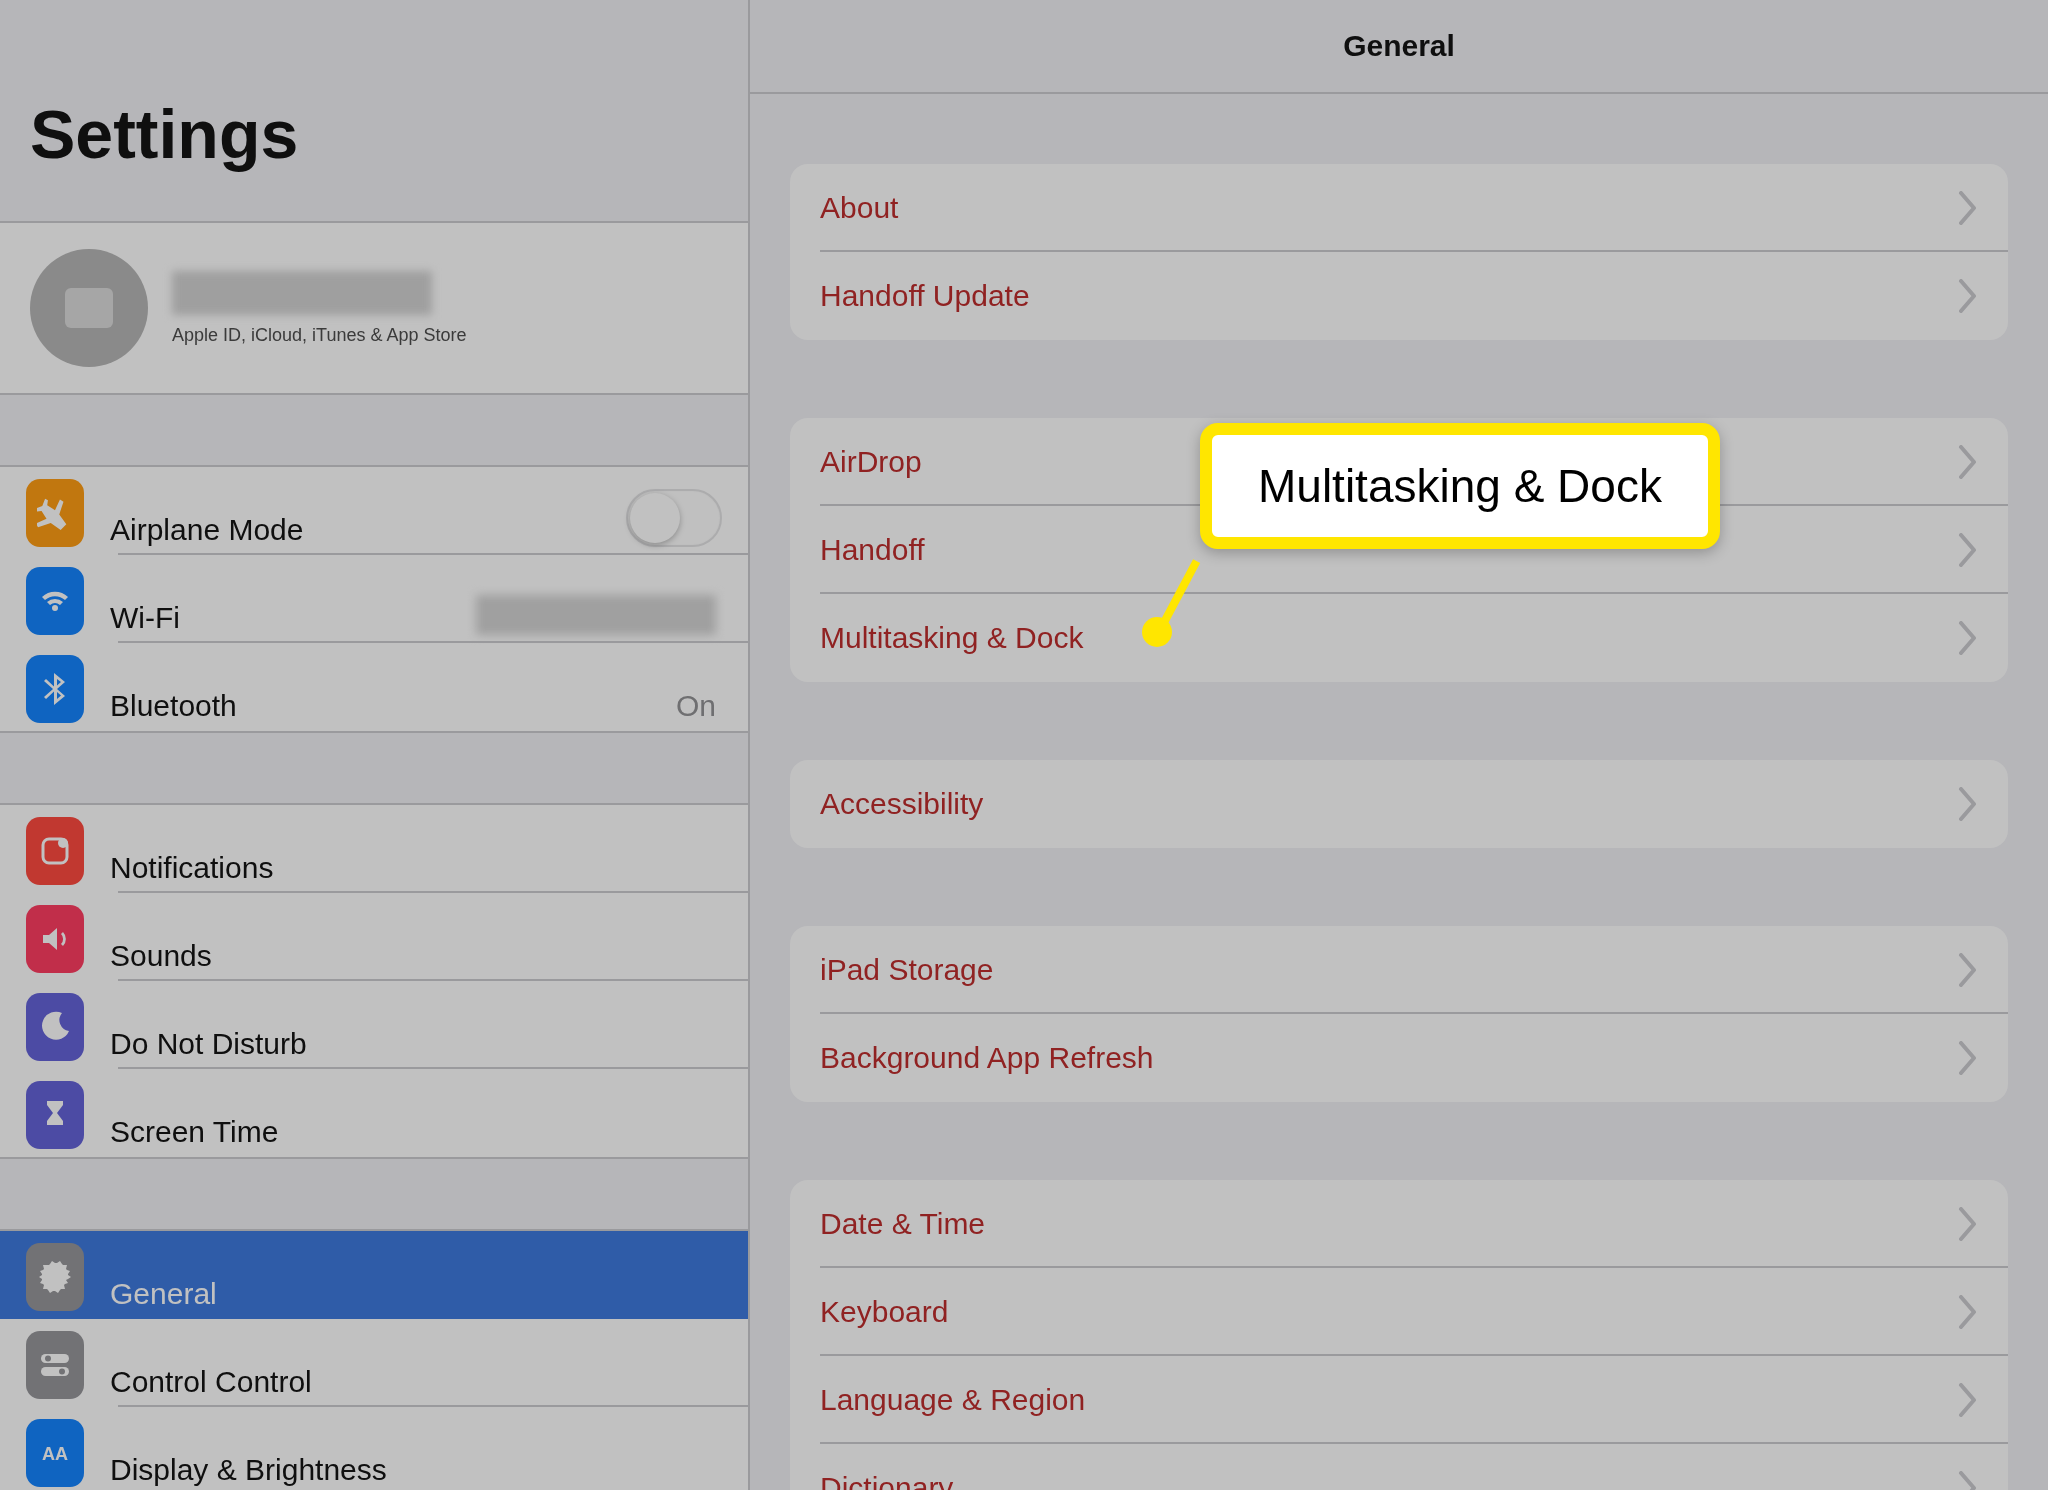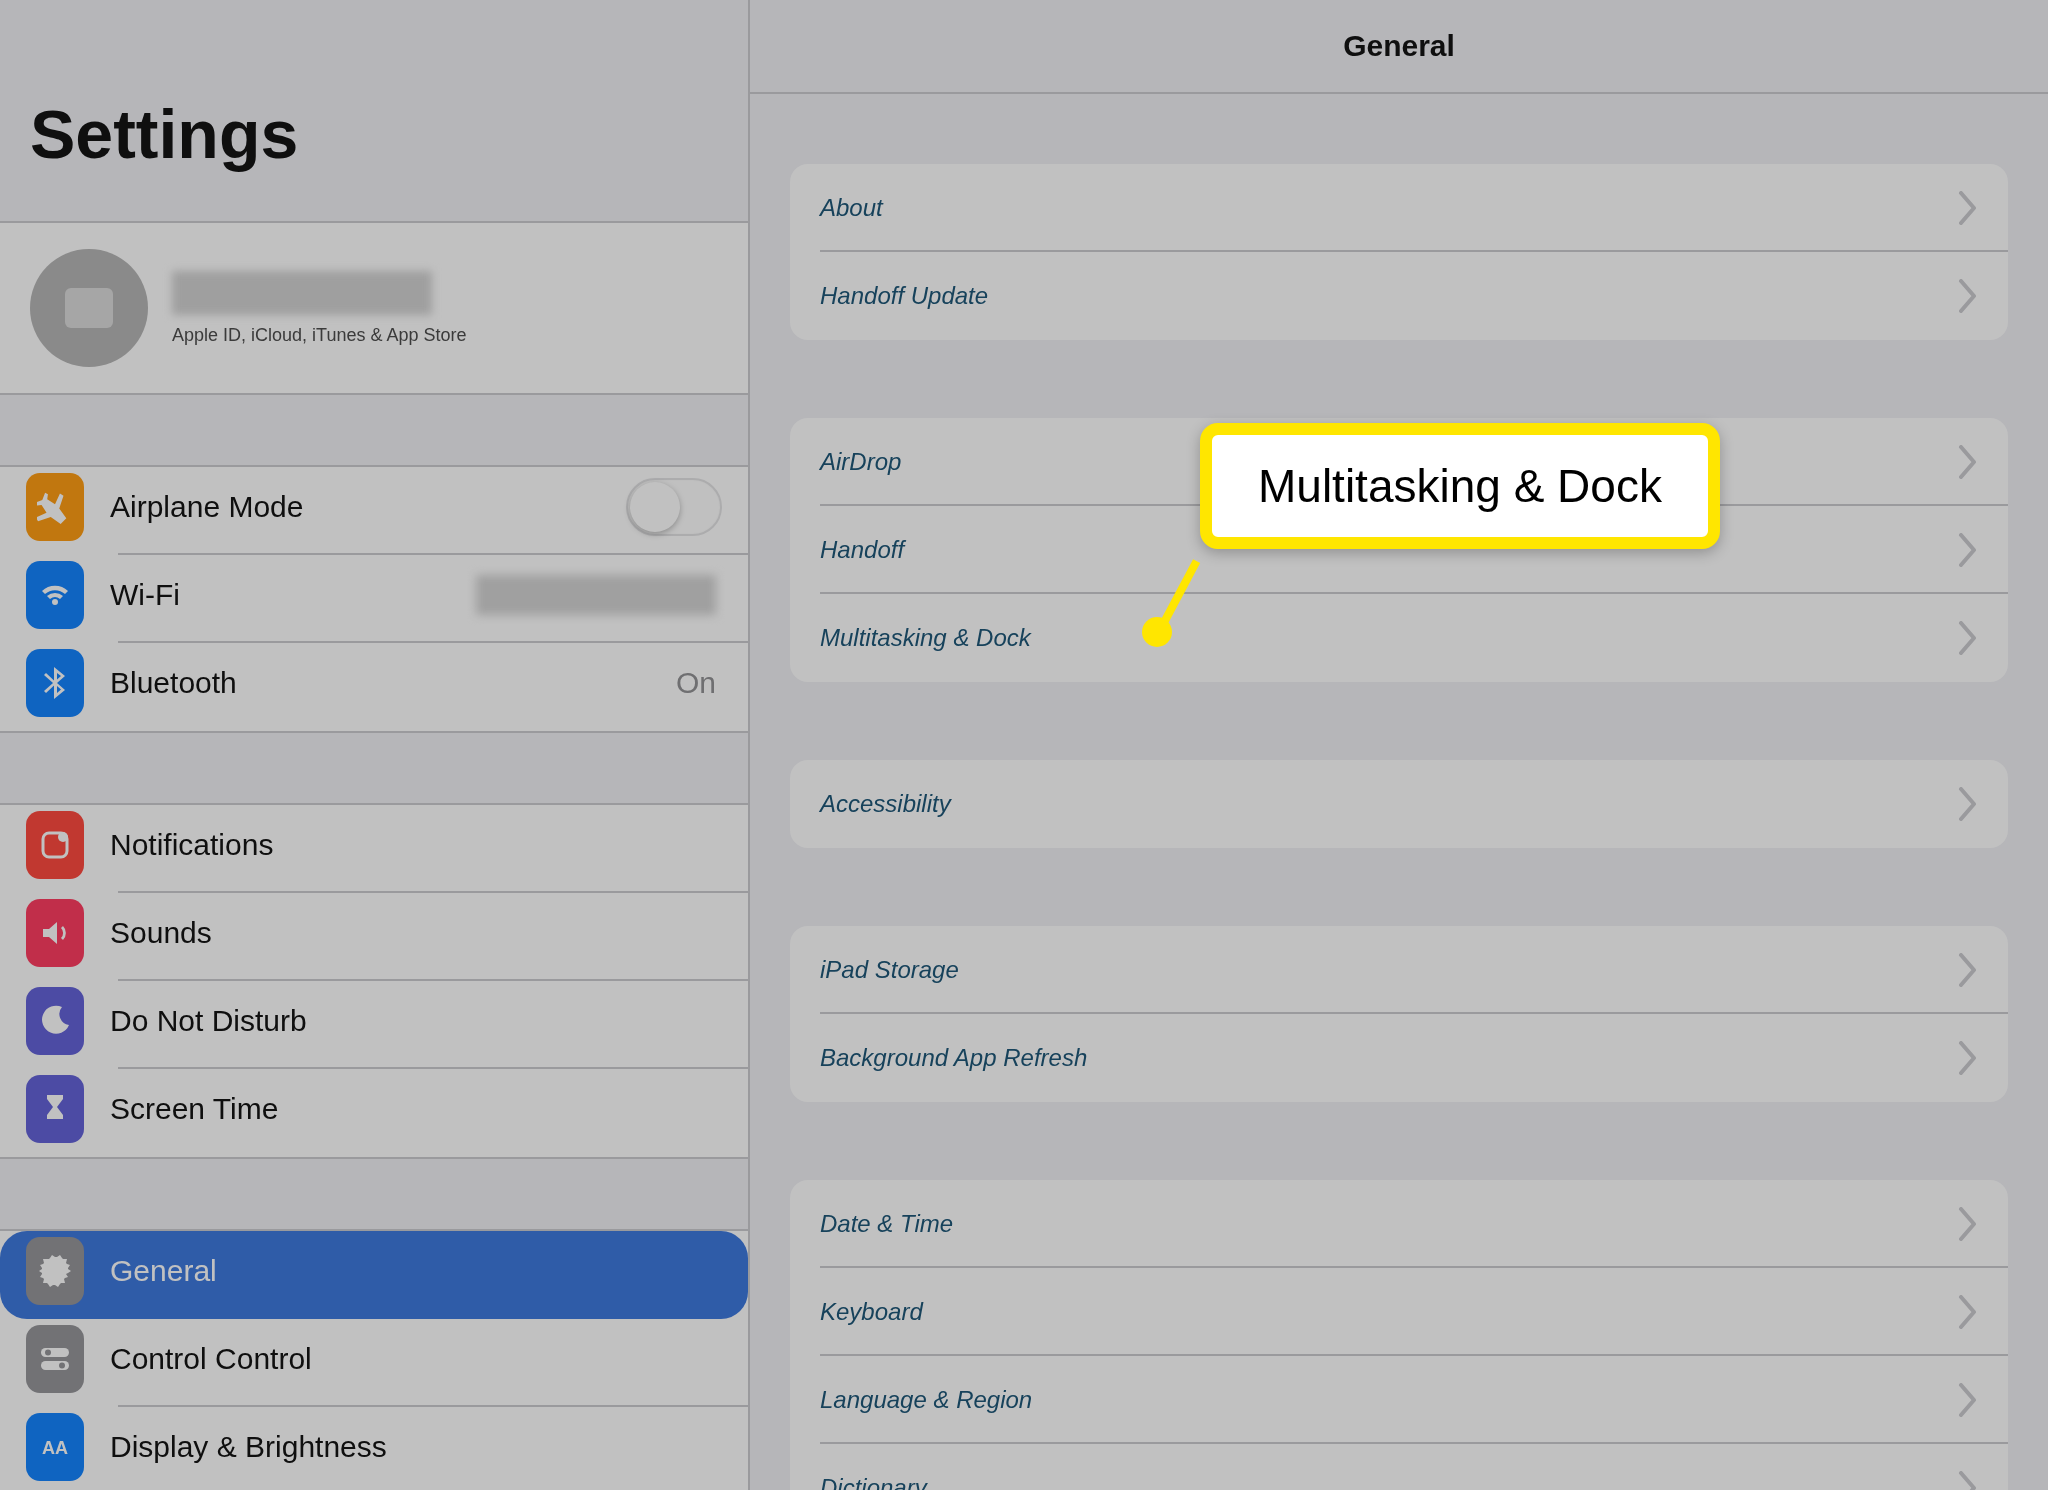--- a/index.html
+++ b/index.html
@@ -69,25 +69,24 @@
   .sb-gap { height: 70px; }
 
   .sb-group {
     background: #fff;
     border-top: 2px solid #c8c7cc;
     border-bottom: 2px solid #c8c7cc;
   }
 
   .sb-row {
     display: flex;
-    align-items: center;
+    align-items: flex-end;
     min-height: 88px;
     padding: 0 26px 8px 26px;
     position: relative;
-    border-radius: 27px;
   }
   .sb-row:not(:last-child)::after{
     content:"";
     position:absolute;
     left:118px; right:0; bottom:0;
     height:2px; background:#c8c7cc;
   }
   .sb-row.selected {
     background: #2f6fdc;
   }
@@ -160,21 +159,21 @@
   .d-row{
     display:flex;align-items:center;
     min-height:88px;
     padding:0 30px;
     position:relative;
   }
   .d-row:not(:last-child)::after{
     content:"";
     position:absolute;left:30px;right:0;bottom:0;height:2px;background:#c8c7cc;
   }
-  .d-label{flex:1;font-size:24px;color:#0c4a6e;font-style:italic;}
+  .d-label{flex:1;font-size:30px;color:#b91c1c;}
   .chev{
     width:20px;height:34px;color:#c7c7cc;
   }
   .chev svg{display:block;}
 
   
   .dim-overlay{
     position:absolute; inset:0;
     background:rgba(50,50,50,0.30);
     pointer-events:none;

